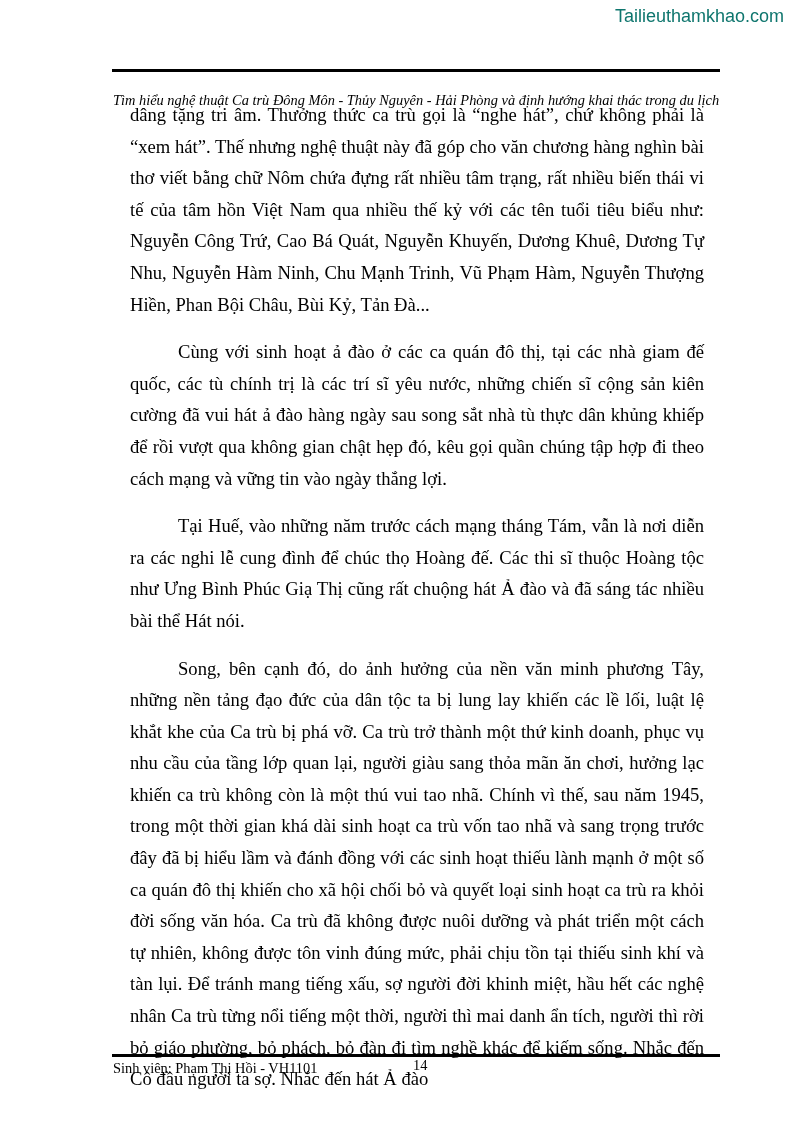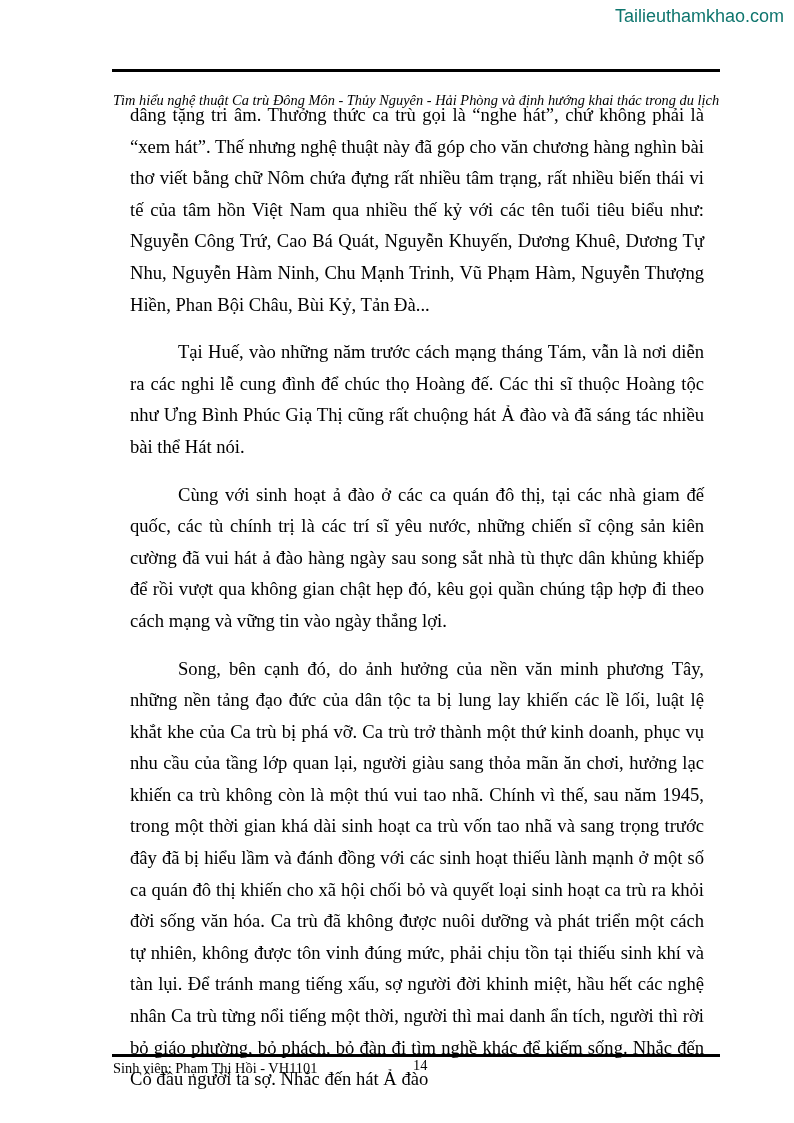--- a/index.html
+++ b/index.html
@@ -87,20 +87,20 @@
 </head>
 <body>
 
 <div class="watermark">Tailieuthamkhao.com</div>
 
 <div class="running-header">Tìm hiểu nghệ thuật Ca trù Đông Môn - Thủy Nguyên - Hải Phòng và định hướng khai thác trong du lịch</div>
 <div class="header-rule"></div>
 
 <div class="body-text">
   <p>dâng tặng tri âm. Thưởng thức ca trù gọi là “nghe hát”, chứ không phải là “xem hát”. Thế nhưng nghệ thuật này đã góp cho văn chương hàng nghìn bài thơ viết bằng chữ Nôm chứa đựng rất nhiều tâm trạng, rất nhiều biến thái vi tế của tâm hồn Việt Nam qua nhiều thế kỷ với các tên tuổi tiêu biểu như: Nguyễn Công Trứ, Cao Bá Quát, Nguyễn Khuyến, Dương Khuê, Dương Tự Nhu, Nguyễn Hàm Ninh, Chu Mạnh Trinh, Vũ Phạm Hàm, Nguyễn Thượng Hiền, Phan Bội Châu, Bùi Kỷ, Tản Đà...</p>
+  <p class="indent">Cùng với sinh hoạt ả đào ở các ca quán đô thị, tại các nhà giam đế quốc, các tù chính trị là các trí sĩ yêu nước, những chiến sĩ cộng sản kiên cường đã vui hát ả đào hàng ngày sau song sắt nhà tù thực dân khủng khiếp để rồi vượt qua không gian chật hẹp đó, kêu gọi quần chúng tập hợp đi theo cách mạng và vững tin vào ngày thắng lợi.</p>
   <p class="indent">Tại Huế, vào những năm trước cách mạng tháng Tám, vẫn là nơi diễn ra các nghi lễ cung đình để chúc thọ Hoàng đế. Các thi sĩ thuộc Hoàng tộc như Ưng Bình Phúc Giạ Thị cũng rất chuộng hát Ả đào và đã sáng tác nhiều bài thể Hát nói.</p>
-  <p class="indent">Cùng với sinh hoạt ả đào ở các ca quán đô thị, tại các nhà giam đế quốc, các tù chính trị là các trí sĩ yêu nước, những chiến sĩ cộng sản kiên cường đã vui hát ả đào hàng ngày sau song sắt nhà tù thực dân khủng khiếp để rồi vượt qua không gian chật hẹp đó, kêu gọi quần chúng tập hợp đi theo cách mạng và vững tin vào ngày thắng lợi.</p>
   <p class="indent">Song, bên cạnh đó, do ảnh hưởng của nền văn minh phương Tây, những nền tảng đạo đức của dân tộc ta bị lung lay khiến các lề lối, luật lệ khắt khe của Ca trù bị phá vỡ. Ca trù trở thành một thứ kinh doanh, phục vụ nhu cầu của tầng lớp quan lại, người giàu sang thỏa mãn ăn chơi, hưởng lạc khiến ca trù không còn là một thú vui tao nhã. Chính vì thế, sau năm 1945, trong một thời gian khá dài sinh hoạt ca trù vốn tao nhã và sang trọng trước đây đã bị hiểu lầm và đánh đồng với các sinh hoạt thiếu lành mạnh ở một số ca quán đô thị khiến cho xã hội chối bỏ và quyết loại sinh hoạt ca trù ra khỏi đời sống văn hóa. Ca trù đã không được nuôi dưỡng và phát triển một cách tự nhiên, không được tôn vinh đúng mức, phải chịu tồn tại thiếu sinh khí và tàn lụi. Để tránh mang tiếng xấu, sợ người đời khinh miệt, hầu hết các nghệ nhân Ca trù từng nổi tiếng một thời, người thì mai danh ẩn tích, người thì rời bỏ giáo phường, bỏ phách, bỏ đàn đi tìm nghề khác để kiếm sống. Nhắc đến Cô đầu người ta sợ. Nhắc đến hát Ả đào</p>
 </div>
 
 <div class="footer-rule"></div>
 <div class="footer-author">Sinh viên: Phạm Thị Hồi - VH1101</div>
 <div class="page-number">14</div>
 
 </body></html>

